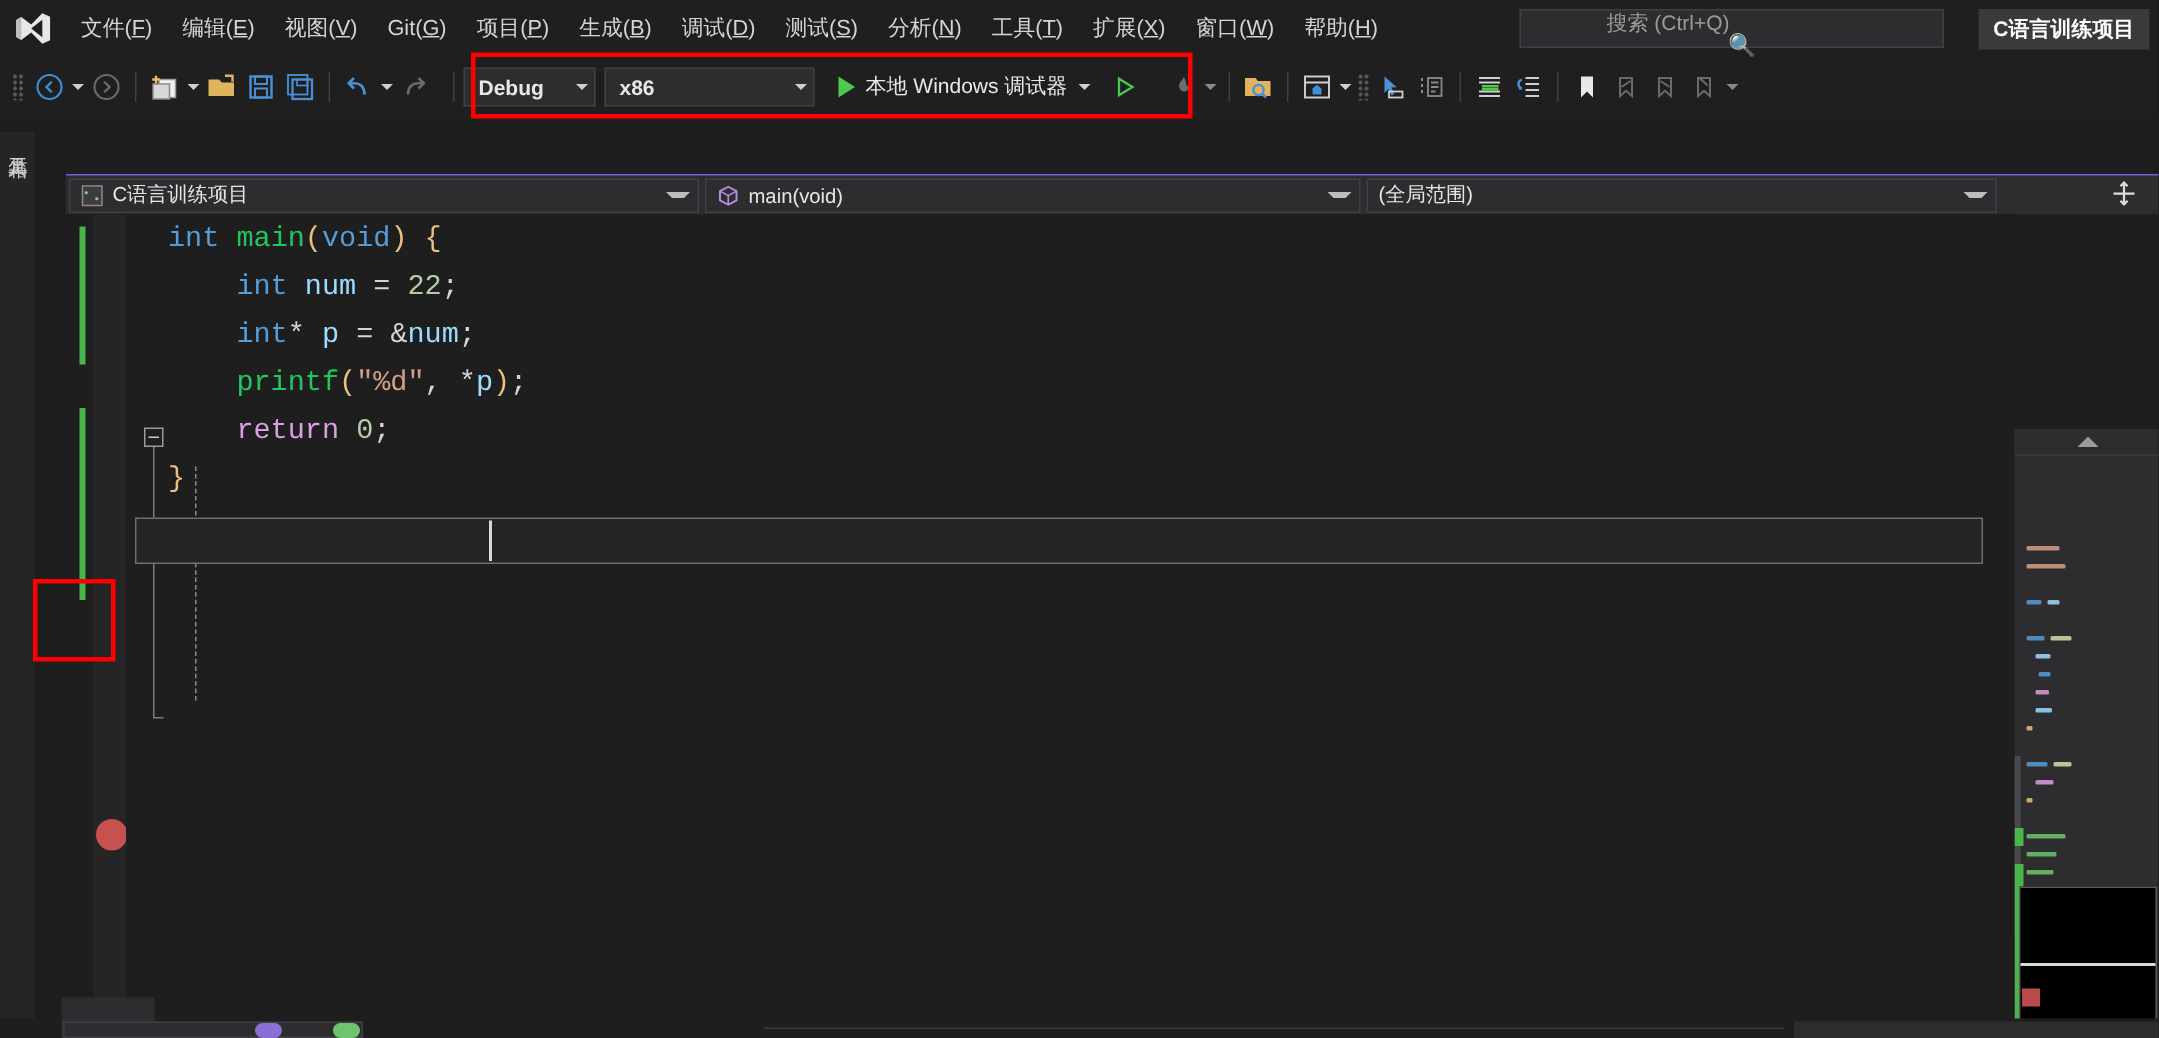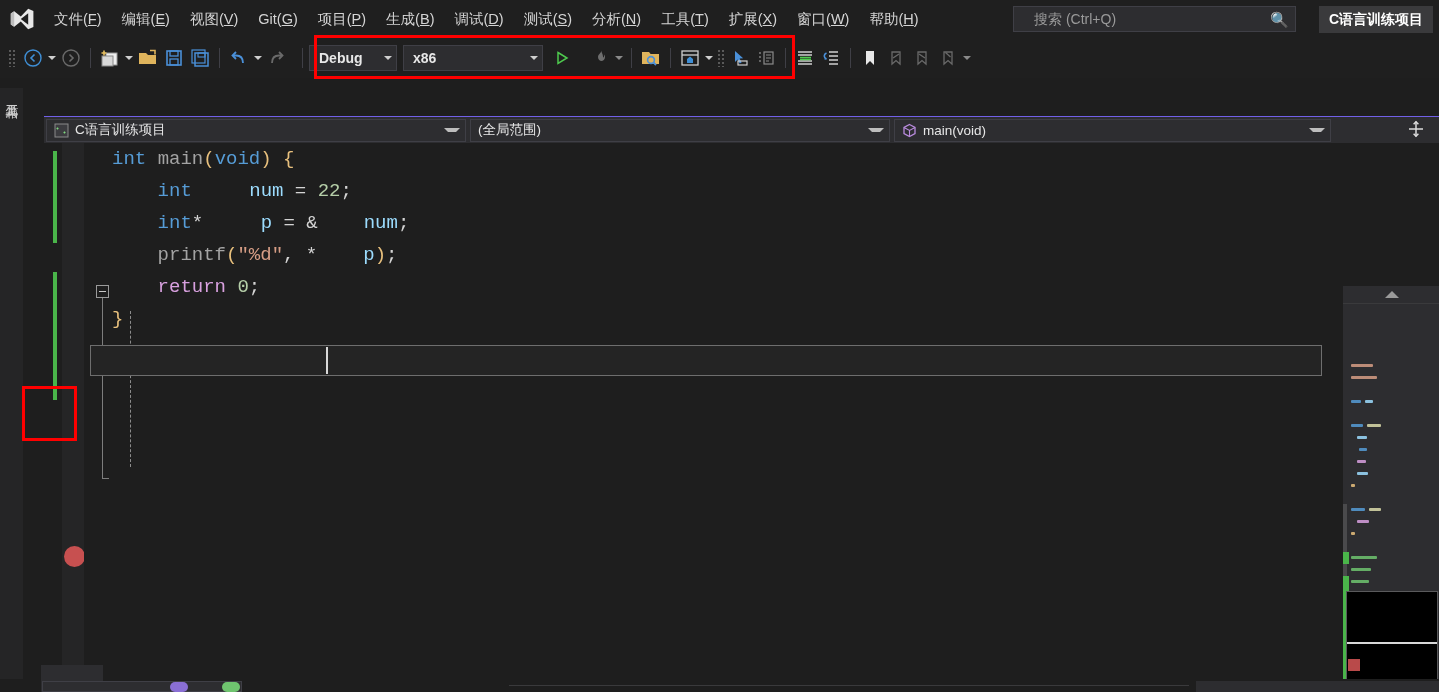--- a/index.html
+++ b/index.html
@@ -23,21 +23,21 @@
   .vs-logo svg{ display:block; }
   .menu-item{
     font-size:14.5px; color:#d4d4d4; padding:4px 9px; margin:0 1px;
     white-space:nowrap; line-height:1.25; cursor:default;
   }
   .menu-item u{ text-decoration:underline; }
 
   .search-box{
     position:absolute; left:1013px; top:6px; width:283px; height:26px;
     background:#2d2d30; border:1px solid #3f3f46;
-    display:flex; align-items:center; padding:0 6px 0 20px;
+    display:flex; align-items:center; padding:0 6px 0 20px;flex-direction:column;
   }
   .search-box input{
     flex:1; background:transparent; border:none; outline:none;
     color:#9a9a9a; font-size:14px; font-family:"Liberation Sans",sans-serif;
   }
   .search-box input::placeholder{ color:#9a9a9a; opacity:1; }
   .search-ico{ color:#e6e6e6; font-size:15px; line-height:1; }
 
   .project-badge{
     position:absolute; right:6px; top:6px; height:27px;
@@ -185,27 +185,27 @@
     border-radius:50%; background:#c75050;
   }
 
   .code{
     position:absolute; left:28px; top:0; width:1280px;
     font-family:"Liberation Mono", monospace; font-size:19px; line-height:32px;
     white-space:pre;
   }
   .code .ln{ height:32px; }
   .kw   { color:#569cd6; }
-  .fn   { color:#a3a3a3; }
+  .fn   { color:#22c55e; }
   .pun  { color:#d4d4d4; }
   .brk  { color:#e8c07d; }
   .str  { color:#d69d85; }
   .ret  { color:#d8a0df; }
   .num  { color:#b5cea8; }
-  .var  { color:#9cdcfe;margin-left:46px; }
+  .var  { color:#9cdcfe; }
 
   .fold-box{
     position:absolute; left:12px; top:142px; width:13px; height:13px;
     border:1px solid #9a9a9a; background:#1e1e1e;
   }
   .fold-box::after{
     content:""; position:absolute; left:2px; top:5px; width:7px; height:1px; background:#c8c8c8;
   }
   .brace-guide{
     position:absolute; left:18px; top:155px; width:1px; height:181px; background:#7d7d7d;
@@ -374,20 +374,25 @@
 
     <div class="sel-box" id="cfg-select">
       <span class="lbl">Debug</span>
       <span class="dd"></span>
     </div>
     <div class="sel-box" id="plat-select" style="margin-left:6px;justify-content:center;">
       <span class="lbl">x86</span>
       <span class="dd"></span>
     </div>
 
+    <div class="run-btn" style="margin-left:10px;">
+      <span class="play-tri"></span>
+      <span>本地 Windows 调试器</span>
+      <span class="run-caret"></span>
+    </div>
     <div class="tb-btn" style="margin-left:6px;">
       <svg width="20" height="20" viewBox="0 0 20 20">
         <path d="M6 4.5 15 10l-9 5.5z" fill="none" stroke="#4ec94e" stroke-width="1.5"></path>
       </svg>
     </div>
 
     <div class="tb-btn" style="margin-left:12px;">
       <svg width="20" height="20" viewBox="0 0 20 20">
         <path d="M11 2c1 3-3 4-3 7 0 2.5 2 4 3.5 4s3.5-1.5 3.5-4c0-1-.5-2-1-2.5.5 3-1 4-1 2C13 6 11 3.5 11 2z" fill="#6e6e6e"></path>
       </svg>
@@ -480,32 +485,32 @@
     <div class="nav-combo" id="nav-project">
       <span style="line-height:0;">
         <svg width="15" height="15" viewBox="0 0 15 15">
           <rect x="1" y="1" width="13" height="13" fill="#3c3c40" stroke="#8a8a8a"></rect>
           <path d="M3.5 4.5v2M2.5 5.5h2M10.5 8.5v2M9.5 9.5h2" stroke="#7fd87f" stroke-width="1.2"></path>
         </svg>
       </span>
       <span>C语言训练项目</span>
       <span class="nc-dd"></span>
     </div>
-    <div class="nav-combo" id="nav-scope">
-      <span>(全局范围)</span>
-      <span class="nc-dd"></span>
-    </div>
     <div class="nav-combo" id="nav-member">
       <span style="line-height:0;">
         <svg width="15" height="15" viewBox="0 0 15 15">
           <path d="M7.5 1.5 13 4.4v6.2L7.5 13.5 2 10.6V4.4z" fill="none" stroke="#b98bdd" stroke-width="1.3"></path>
           <path d="M2 4.4 7.5 7.4 13 4.4M7.5 7.4v6.1" fill="none" stroke="#b98bdd" stroke-width="1.1"></path>
         </svg>
       </span>
       <span>main(void)</span>
+      <span class="nc-dd"></span>
+    </div>
+    <div class="nav-combo" id="nav-scope">
+      <span>(全局范围)</span>
       <span class="nc-dd"></span>
     </div>
     <span class="split-ico">
       <svg width="18" height="18" viewBox="0 0 18 18">
         <path d="M2 9h14" stroke="#dcdcdc" stroke-width="1.5"></path>
         <path d="M9 1.5v15" stroke="#dcdcdc" stroke-width="1.5"></path>
         <path d="M6.6 4.2 9 1.8l2.4 2.4M6.6 13.8 9 16.2l2.4-2.4" fill="none" stroke="#dcdcdc" stroke-width="1.5"></path>
       </svg>
     </span>
   </div>

